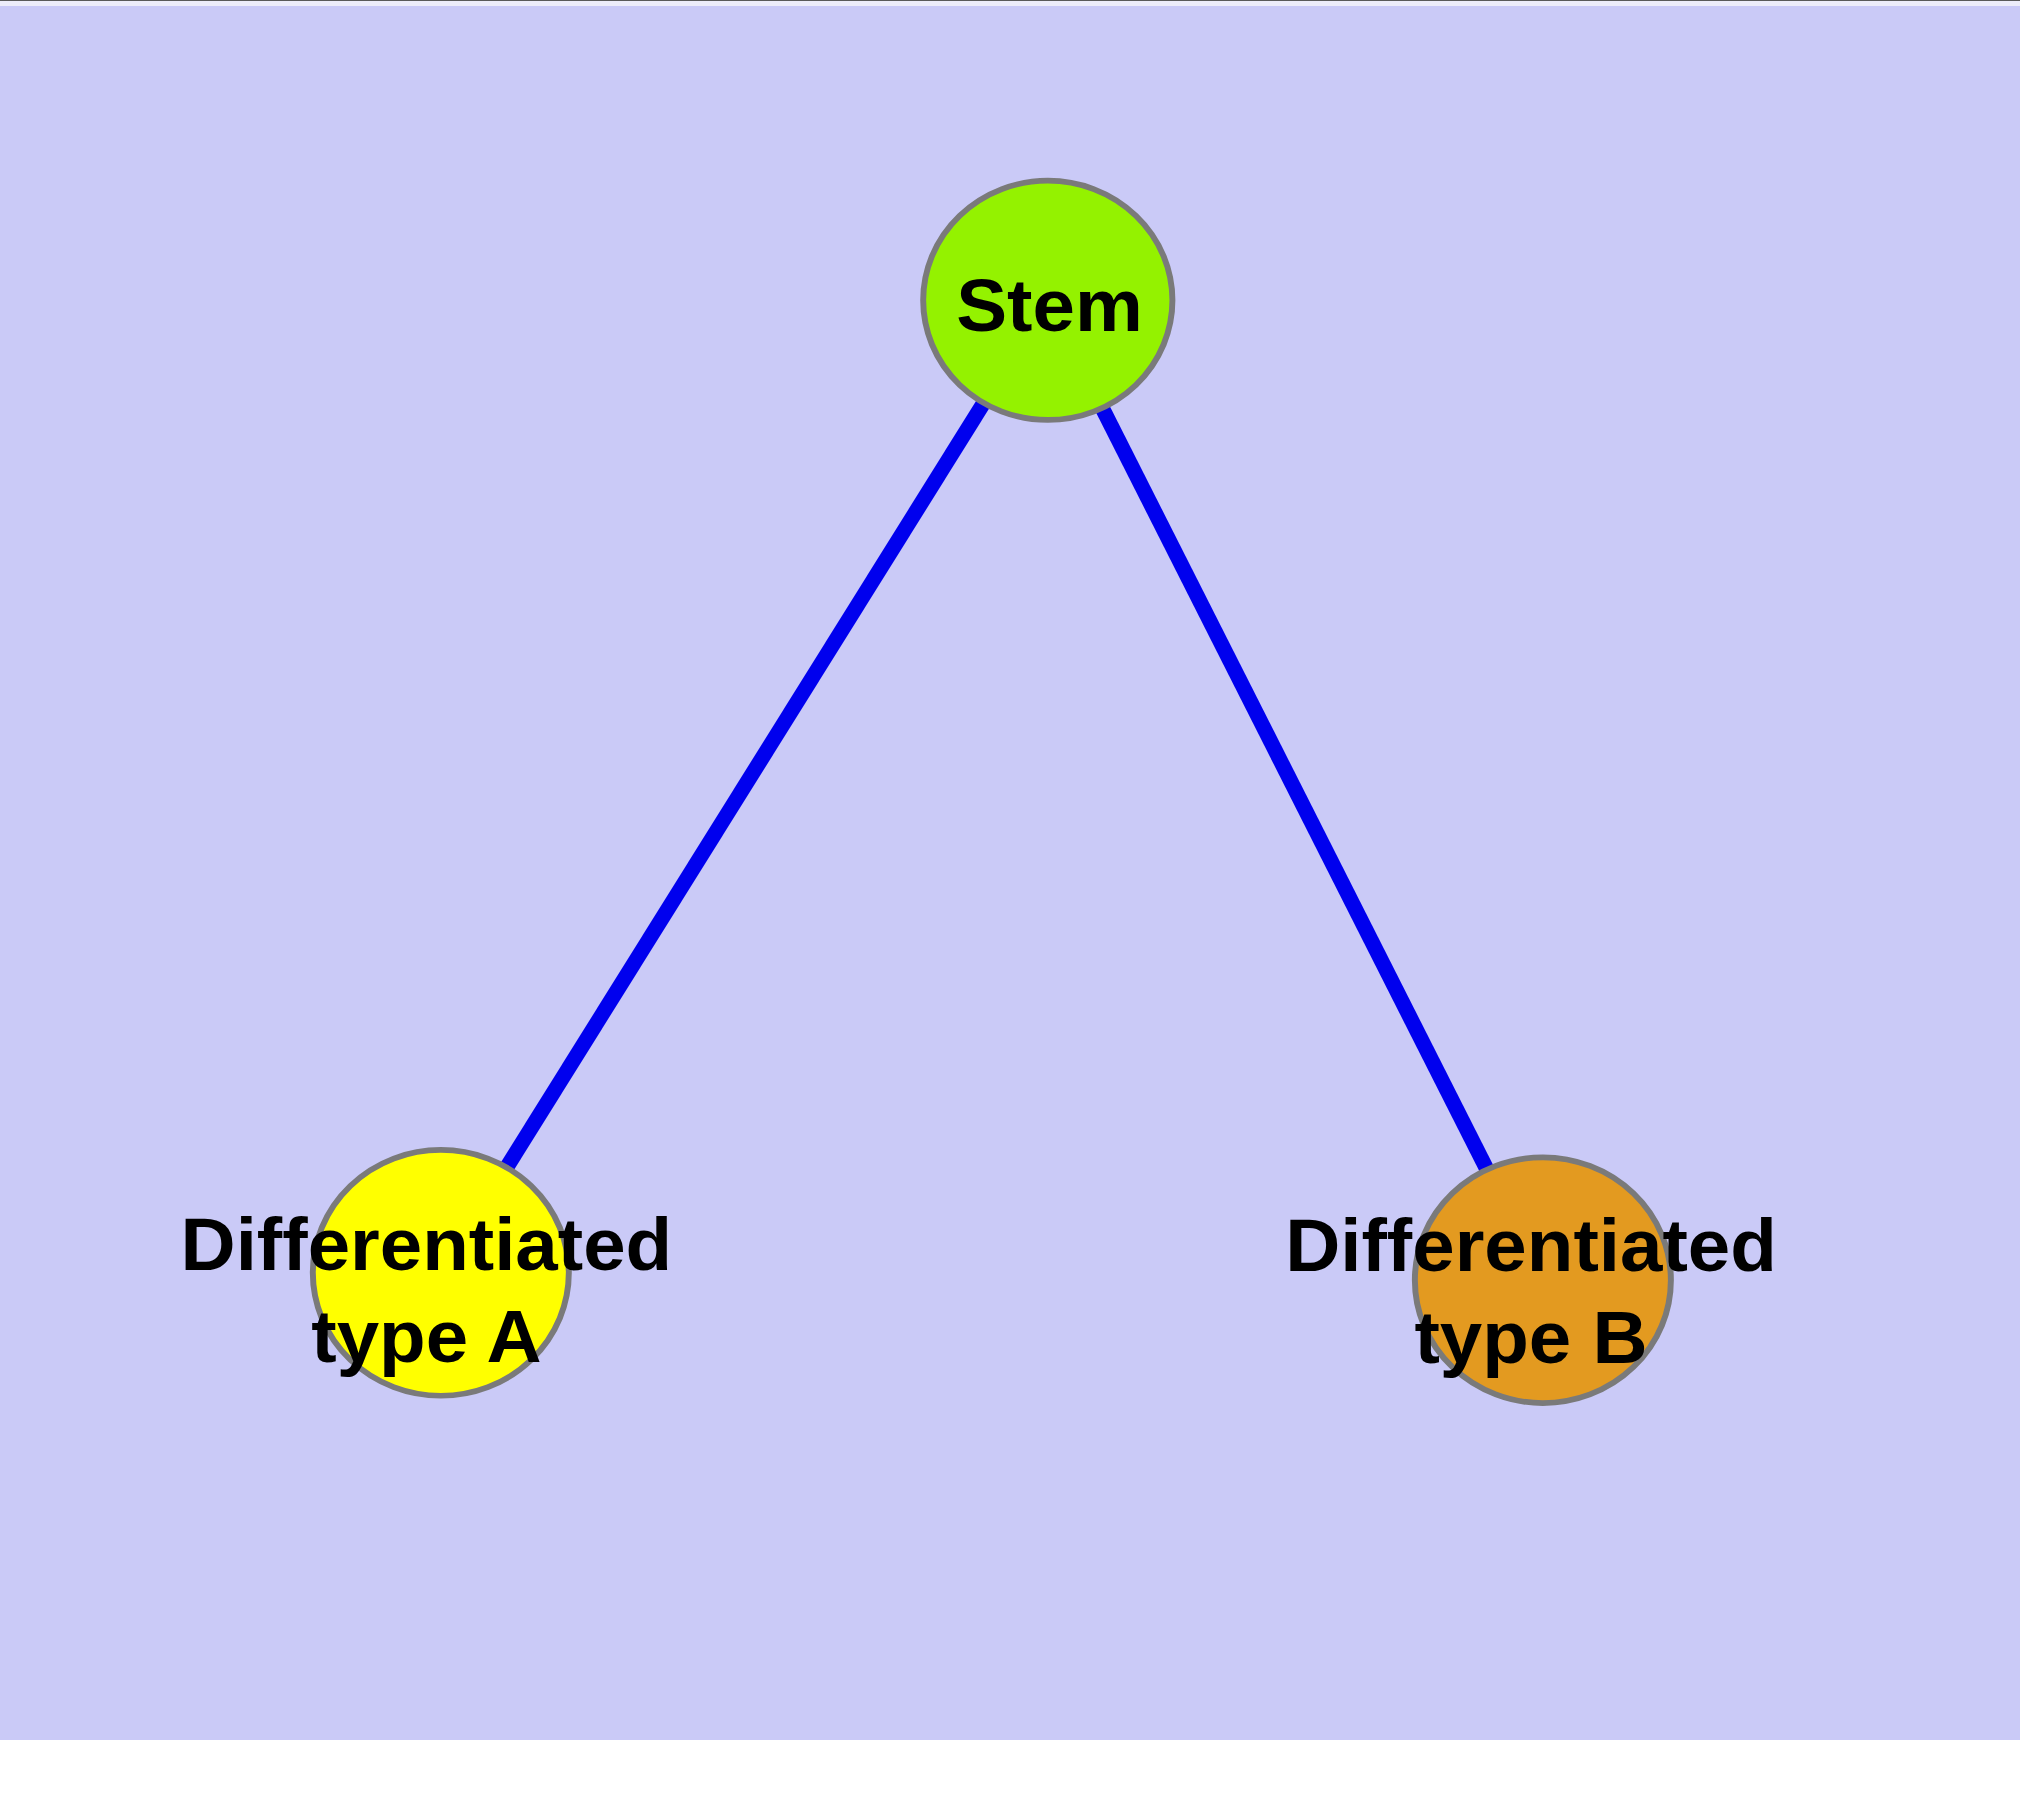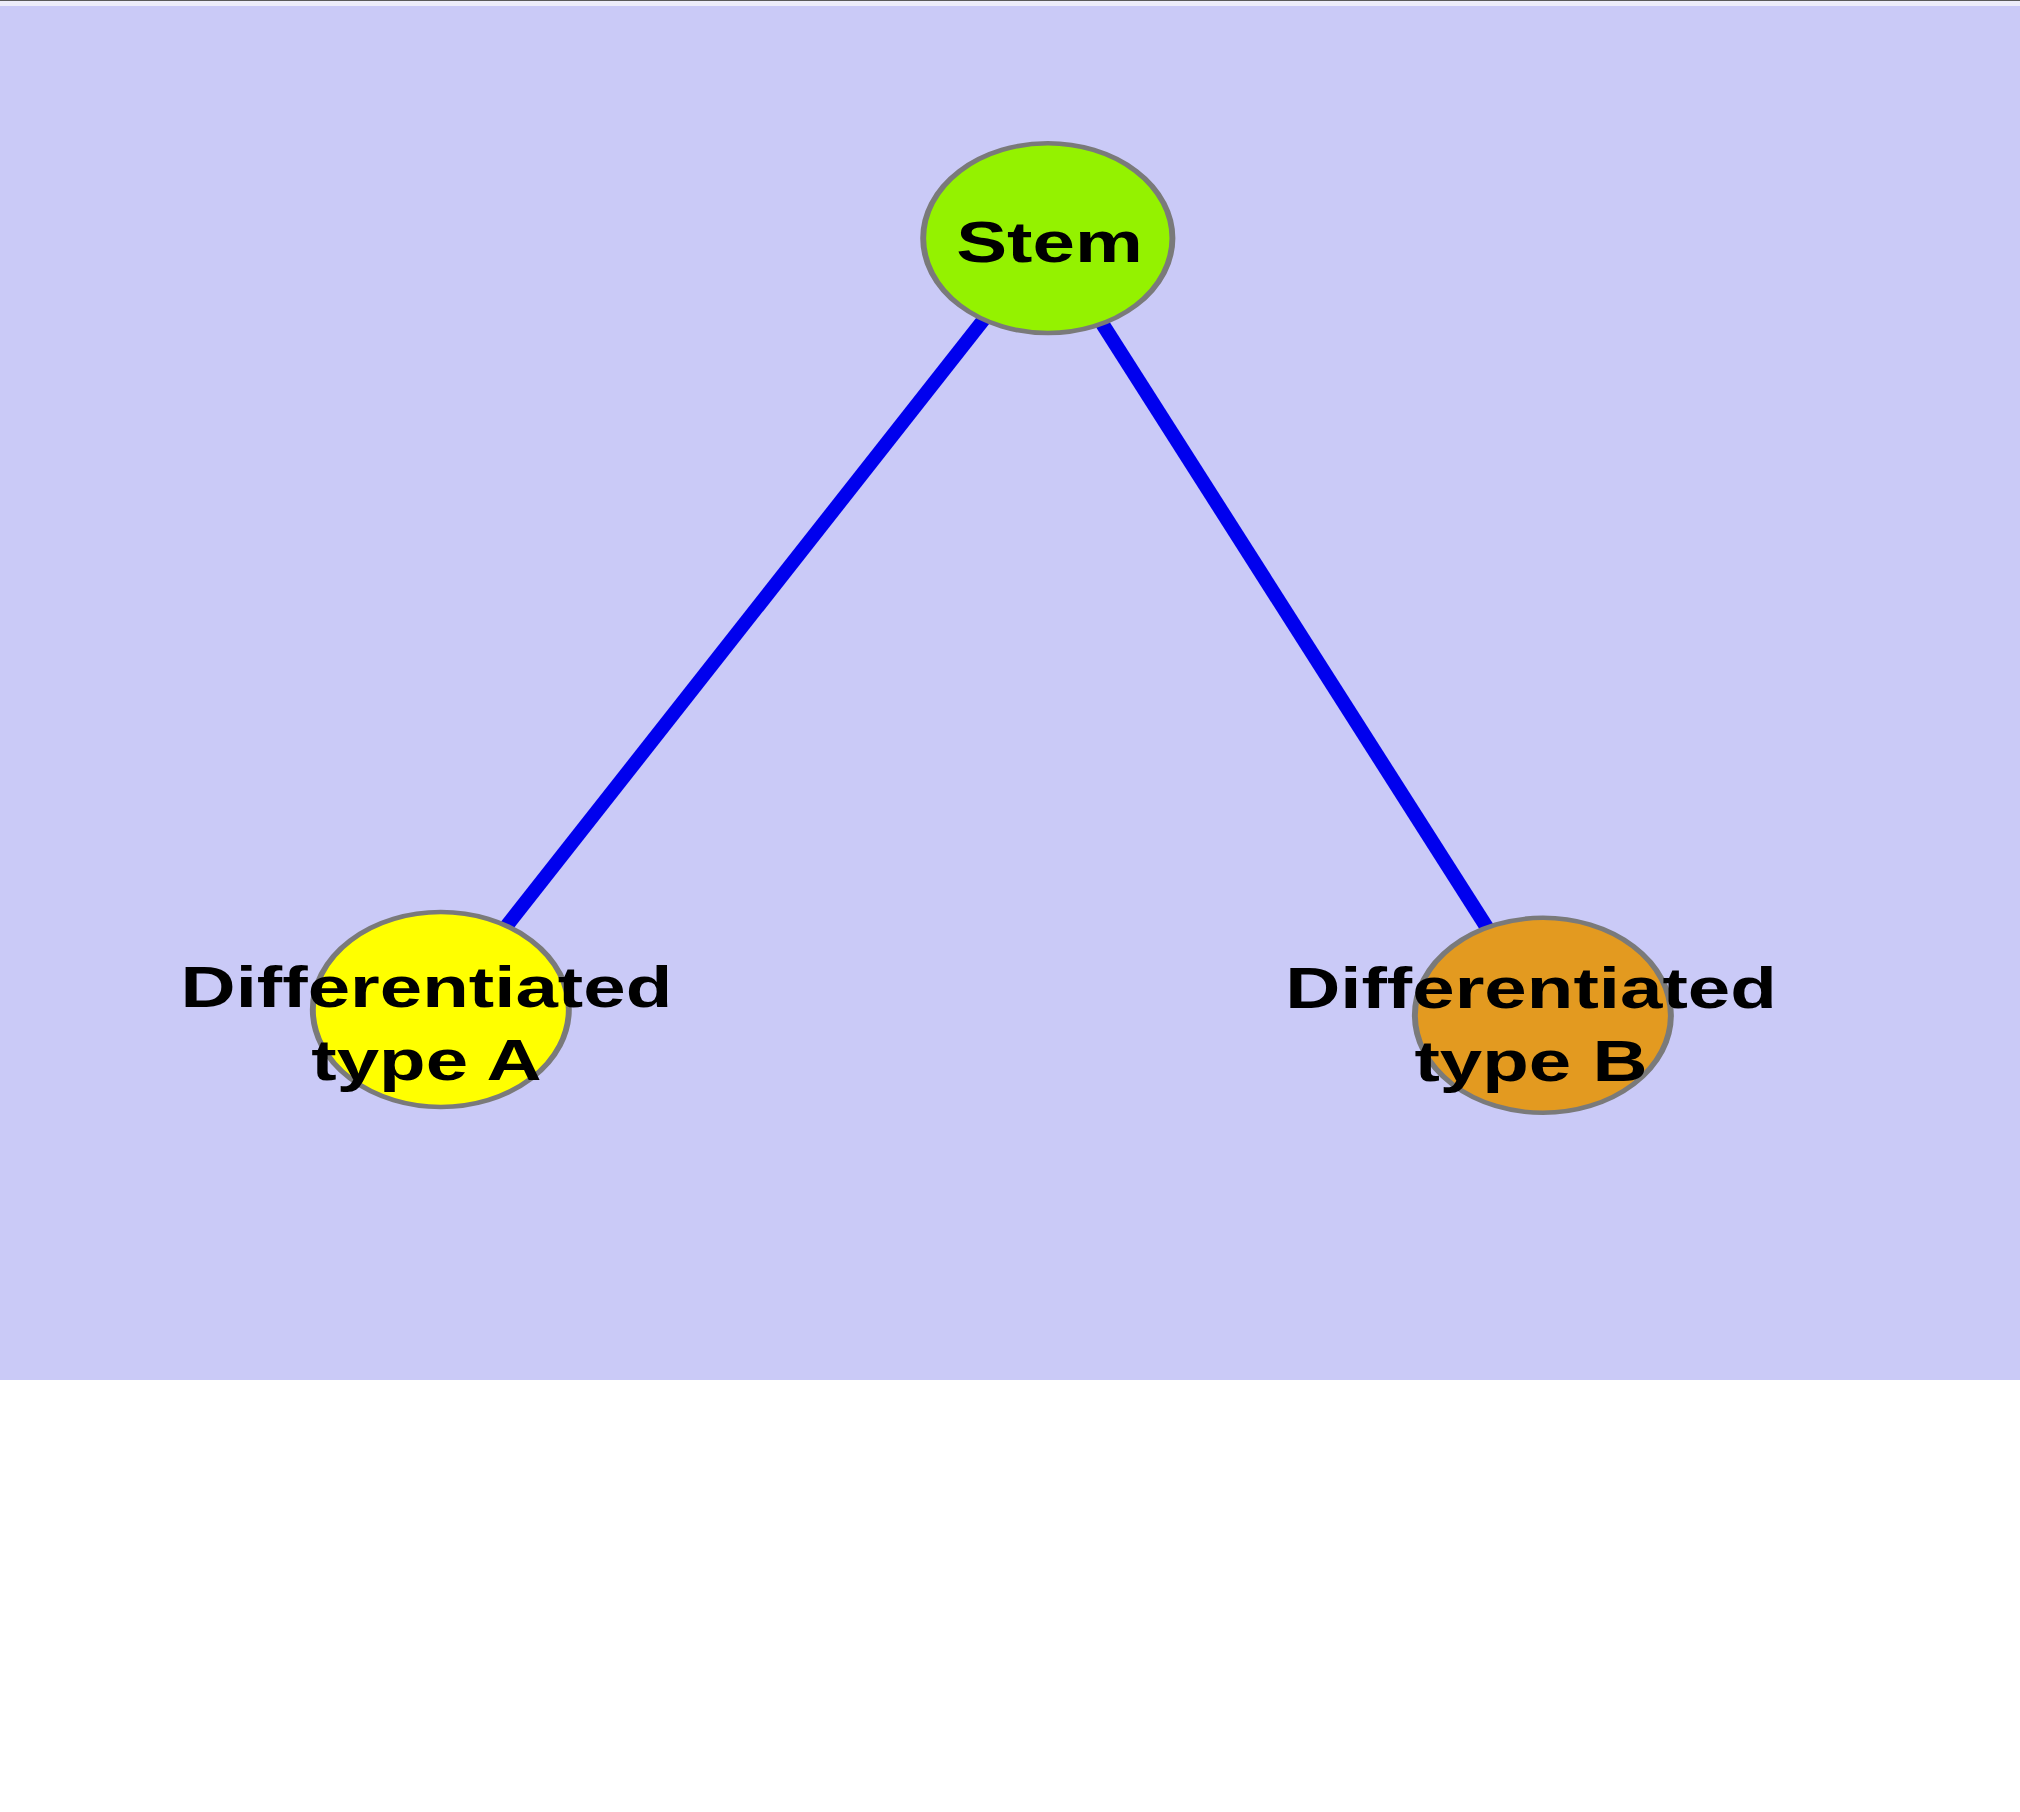--- a/index.html
+++ b/index.html
@@ -1,19 +1,19 @@
 <!DOCTYPE html>
 <html style="font-size:13.6px"><head>
 <meta charset="utf-8">
 <style>
   html, body { margin: 0; padding: 0; }
   .screen {
     position: relative;
     width: 2021px;
-    height: 1380px;
+    height: 1740px;
     overflow: hidden;
   }
   .top-strip {
     position: absolute;
     top: 0; left: 0; right: 0;
     height: 5.1px;
     border-top-style: solid;
     border-top-width: 1.7px;
     z-index: 2;
   }

